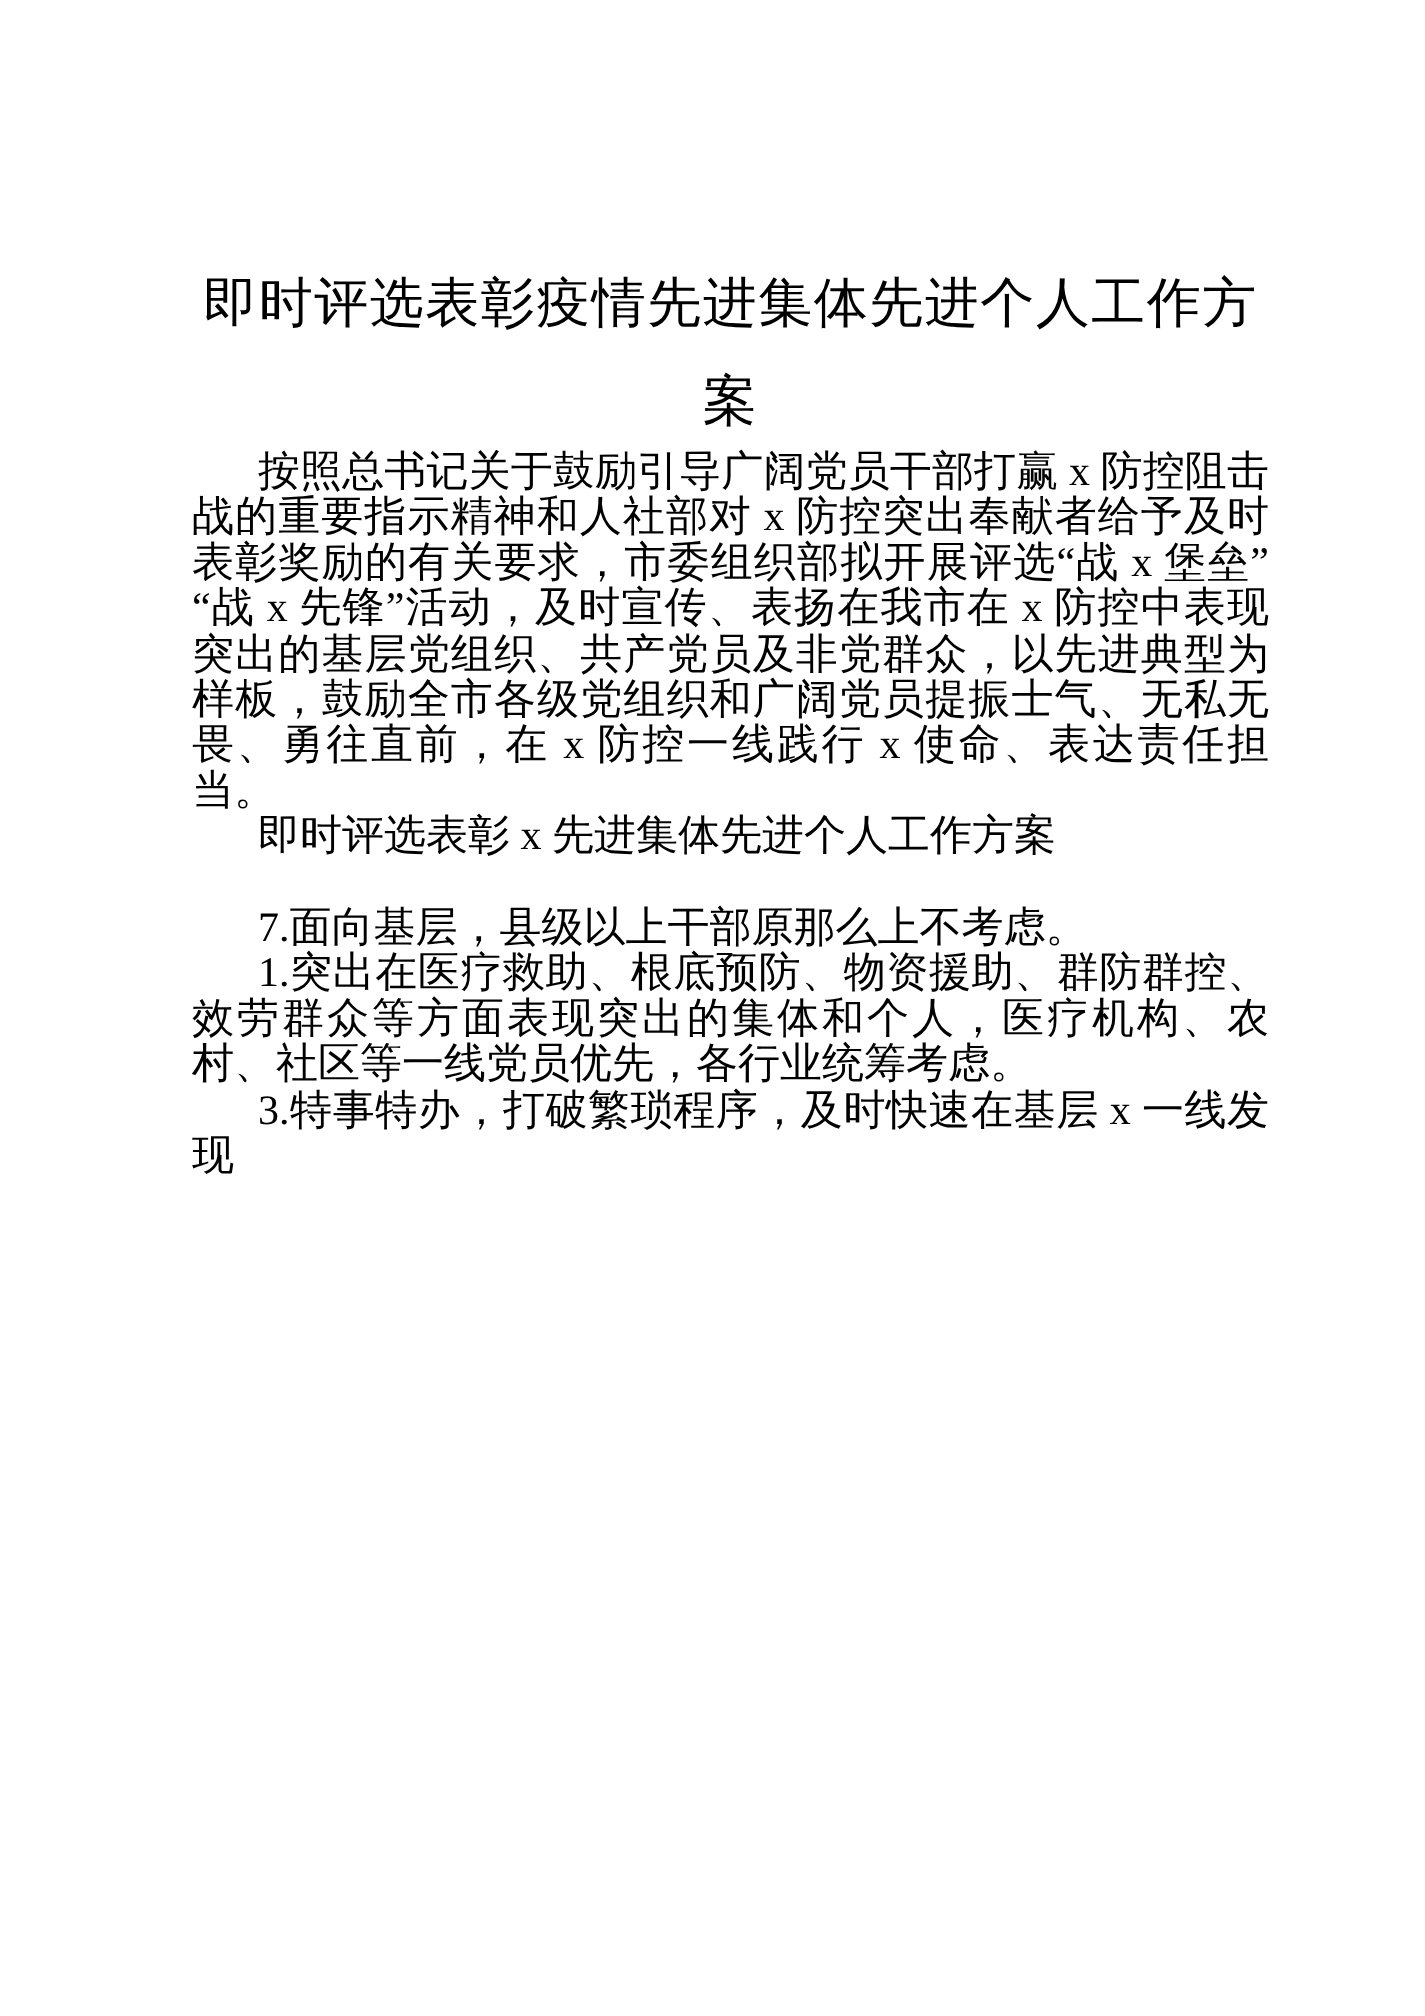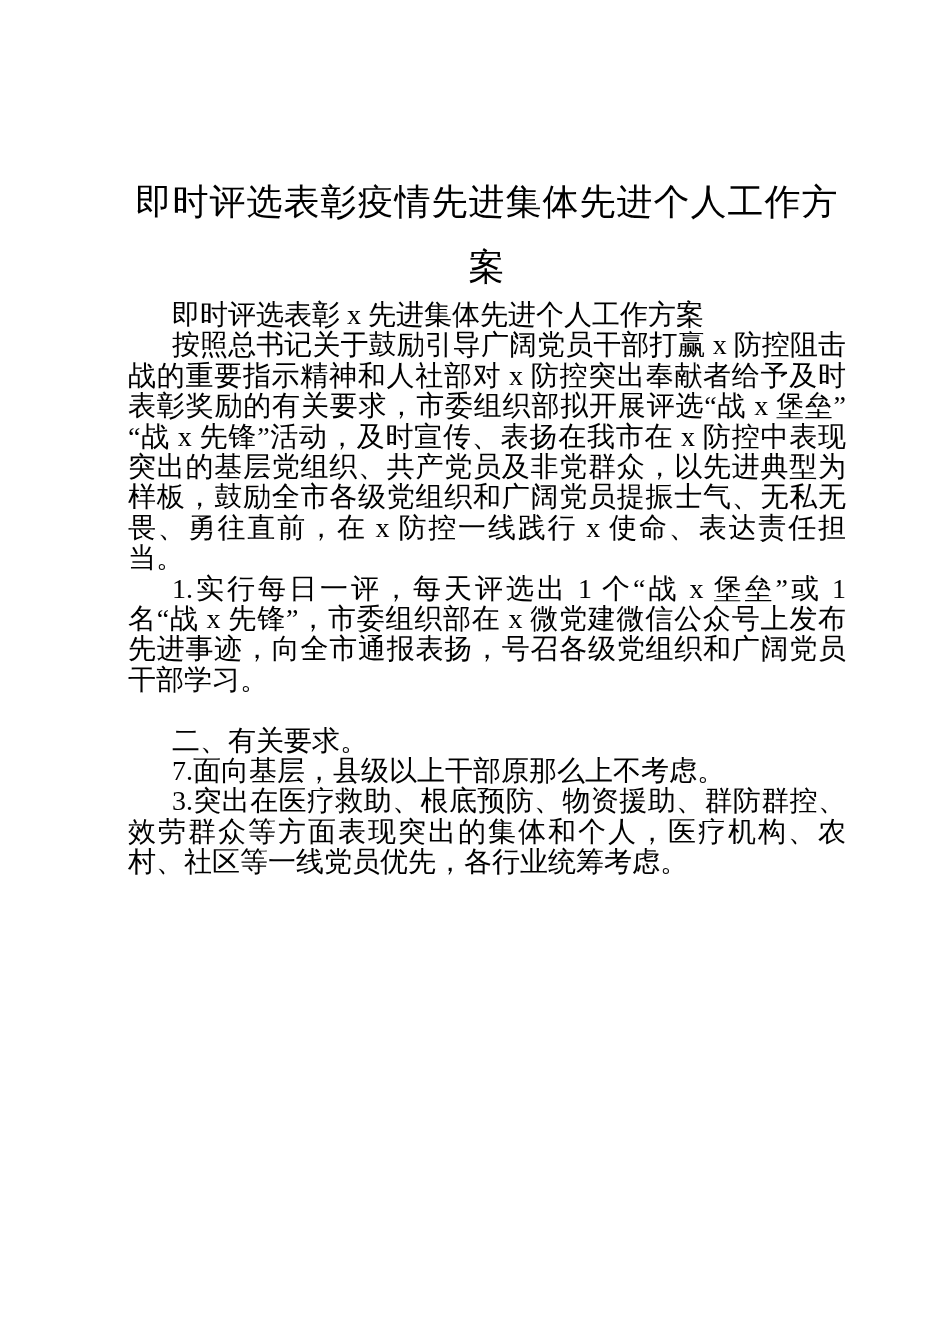--- a/index.html
+++ b/index.html
@@ -46,32 +46,31 @@
       height: 30.4px;
     }
   </style>
 </head>
 <body>
 
 <div class="page">
   <h1 class="doc-title">即时评选表彰疫情先进集体先进个人工作方案</h1>
 
   <div class="doc-body">
+    <p class="para">按照总书记关于鼓励引导广阔党员干部打赢 x 防控阻击战的重要指示精神和人社部对 x 防控突出奉献者给予及时表彰奖励的有关要求，市委组织部拟开展评选“战 x 堡垒” “战 x 先锋”活动，及时宣传、表扬在我市在 x 防控中表现突出的基层党组织、共产党员及非党群众，以先进典型为样板，鼓励全市各级党组织和广阔党员提振士气、无私无畏、勇往直前，在 x 防控一线践行 x 使命、表达责任担当。</p>
+
     <p class="para">即时评选表彰 x 先进集体先进个人工作方案</p>
 
-    <p class="para">按照总书记关于鼓励引导广阔党员干部打赢 x 防控阻击战的重要指示精神和人社部对 x 防控突出奉献者给予及时表彰奖励的有关要求，市委组织部拟开展评选“战 x 堡垒” “战 x 先锋”活动，及时宣传、表扬在我市在 x 防控中表现突出的基层党组织、共产党员及非党群众，以先进典型为样板，鼓励全市各级党组织和广阔党员提振士气、无私无畏、勇往直前，在 x 防控一线践行 x 使命、表达责任担当。</p>
 
-
-    <p class="para">1.实行每日一评，每天评选出 1 个“战 x 堡垒”或 1 名“战 x 先锋”，市委组织部在 x 微党建微信公众号上发布先进事迹，向全市通报表扬，号召各级党组织和广阔党员干部学习。</p>
 
     <p class="para blank"></p>
 
 
 
 
-    <p class="para">二、有关要求。</p>
 
     <p class="para">7.面向基层，县级以上干部原那么上不考虑。</p>
 
-    <p class="para">3.突出在医疗救助、根底预防、物资援助、群防群控、效劳群众等方面表现突出的集体和个人，医疗机构、农村、社区等一线党员优先，各行业统筹考虑。</p>
+    <p class="para">1.突出在医疗救助、根底预防、物资援助、群防群控、效劳群众等方面表现突出的集体和个人，医疗机构、农村、社区等一线党员优先，各行业统筹考虑。</p>
 
+    <p class="para">3.特事特办，打破繁琐程序，及时快速在基层 x 一线发现</p>
   </div>
 </div>
 
 </body></html>

